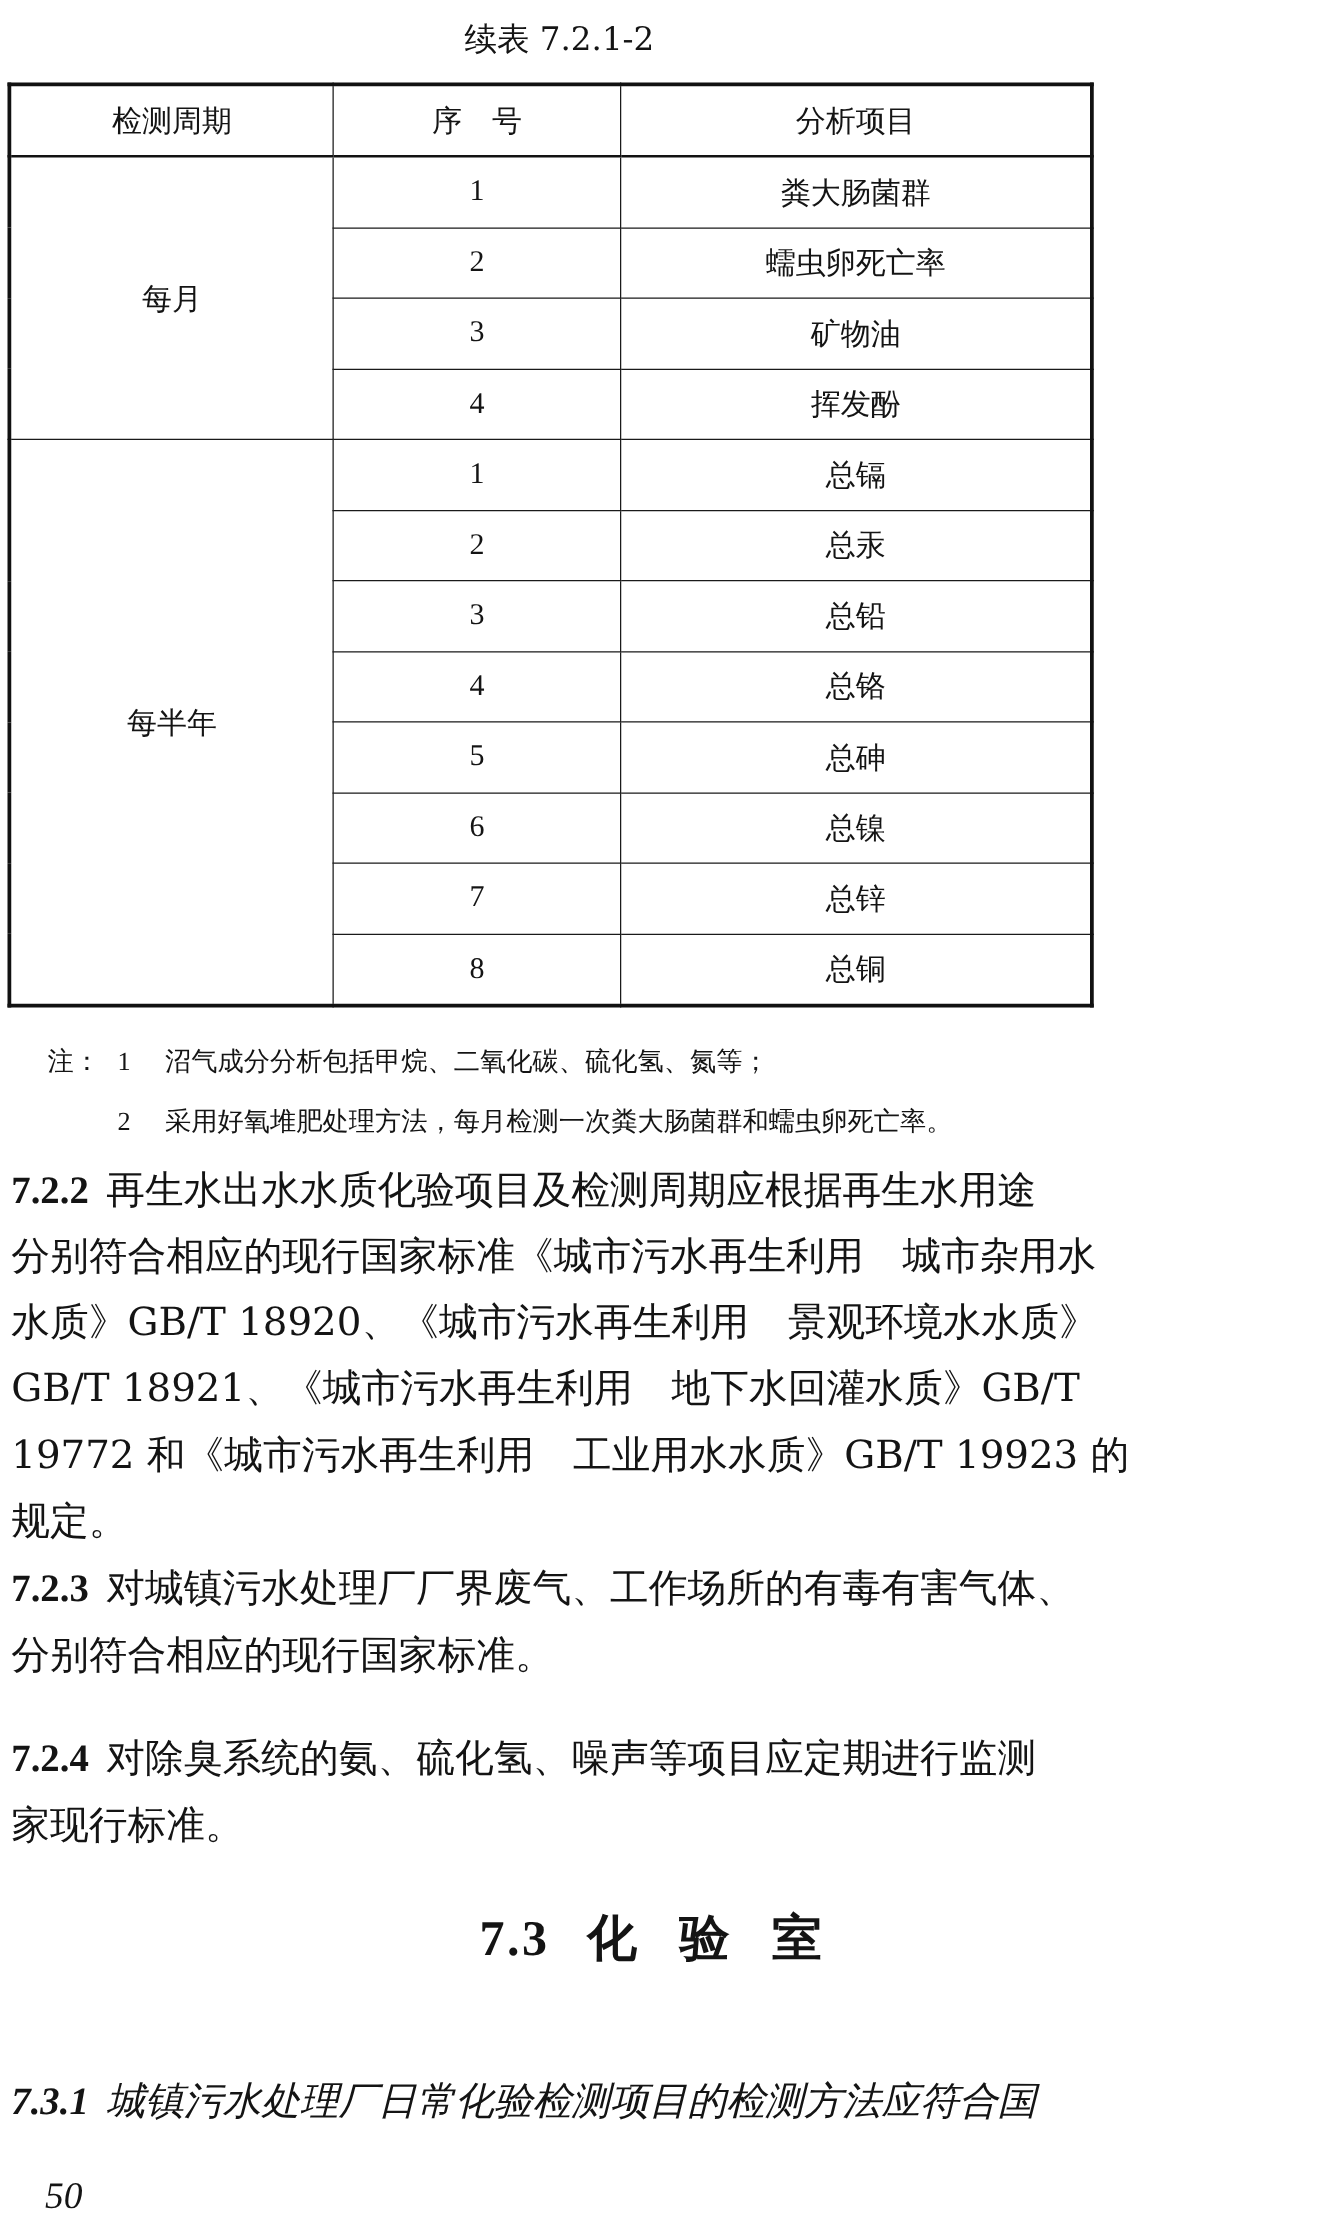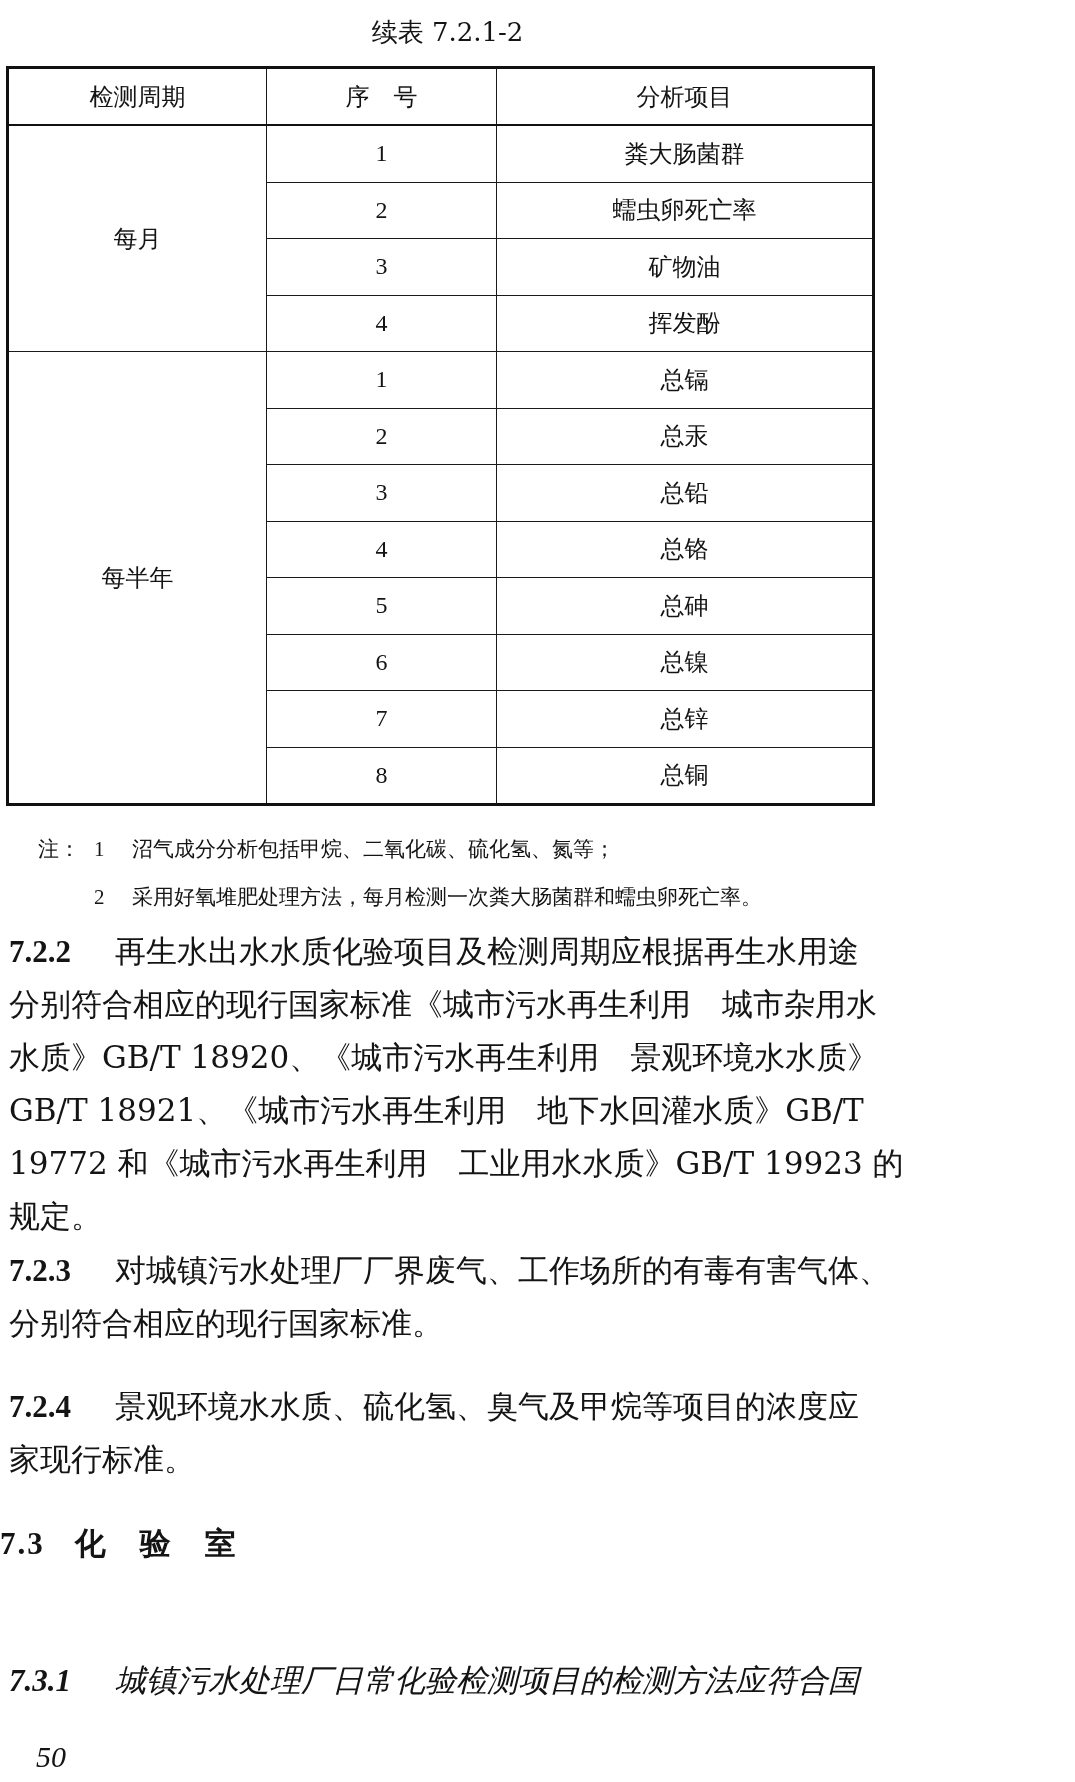--- a/index.html
+++ b/index.html
@@ -29,26 +29,26 @@
     position:absolute; left:38px; top:825px; font-size:21px; line-height:48px;
   }
   .notes .row { display:flex; }
   .notes .lbl { width:56px; }
   .notes .n { width:38px; font-family:"Liberation Serif", serif; }
   .para {
     position:absolute; left:9px; width:1060px; font-size:31px; line-height:53px;
     text-align:justify; text-align-last:left;
   }
   .para .clause {
-    font-family:"Liberation Serif", serif; font-weight:bold; margin-right:44px;
+    font-family:"Liberation Serif", serif; font-weight:bold; margin-right:14px;
   }
   .line { display:block; white-space:nowrap; }
   .heading {
-    position:absolute; left:0; width:1075px; top:1523px; 
-    font-size:31px; font-weight:bold; letter-spacing:2px;
+    position:absolute; left:0; width:1075px; top:1523px; text-align:center;
+    font-size:40px; font-weight:bold; letter-spacing:2px;
   }
   .heading .hn { font-family:"Liberation Serif", serif; margin-right:30px; }
   .heading .hw { letter-spacing:34px; }
   .pageno {
     position:absolute; left:36px; top:1740px; font-size:30px; font-style:italic;
     font-family:"Liberation Serif", serif;
   }
 </style>
 </head>
 <body>
@@ -143,21 +143,21 @@
   <span class="line">19772 和《城市污水再生利用　工业用水水质》GB/T 19923 的</span>
   <span class="line">规定。</span>
 </div>
 
 <div class="para" style="top:1244px;">
   <span class="line"><span class="clause">7.2.3</span><span>对城镇污水处理厂厂界废气、工作场所的有毒有害气体、</span></span>
   <span class="line">分别符合相应的现行国家标准。</span>
 </div>
 
 <div class="para" style="top:1380px;">
-  <span class="line"><span class="clause">7.2.4</span><span>景观环境水水质、硫化氢、臭气及甲烷等项目的浓度应</span></span>
+  <span class="line"><span class="clause">7.2.4</span><span>对除臭系统的氨、硫化氢、噪声等项目应定期进行监测</span></span>
   <span class="line">家现行标准。</span>
 </div>
 
 <div class="heading">
   <span class="hn">7.3</span><span class="hw">化验室</span>
 </div>
 
 <div class="para" style="top:1654px;font-style:italic;">
   <span class="line"><span class="clause">7.3.1</span><span>城镇污水处理厂日常化验检测项目的检测方法应符合国</span></span>
 </div>

